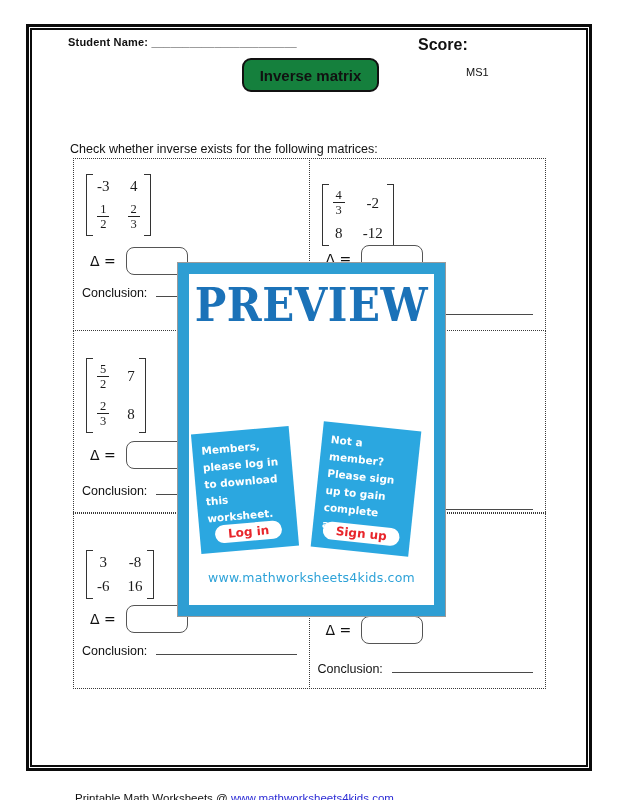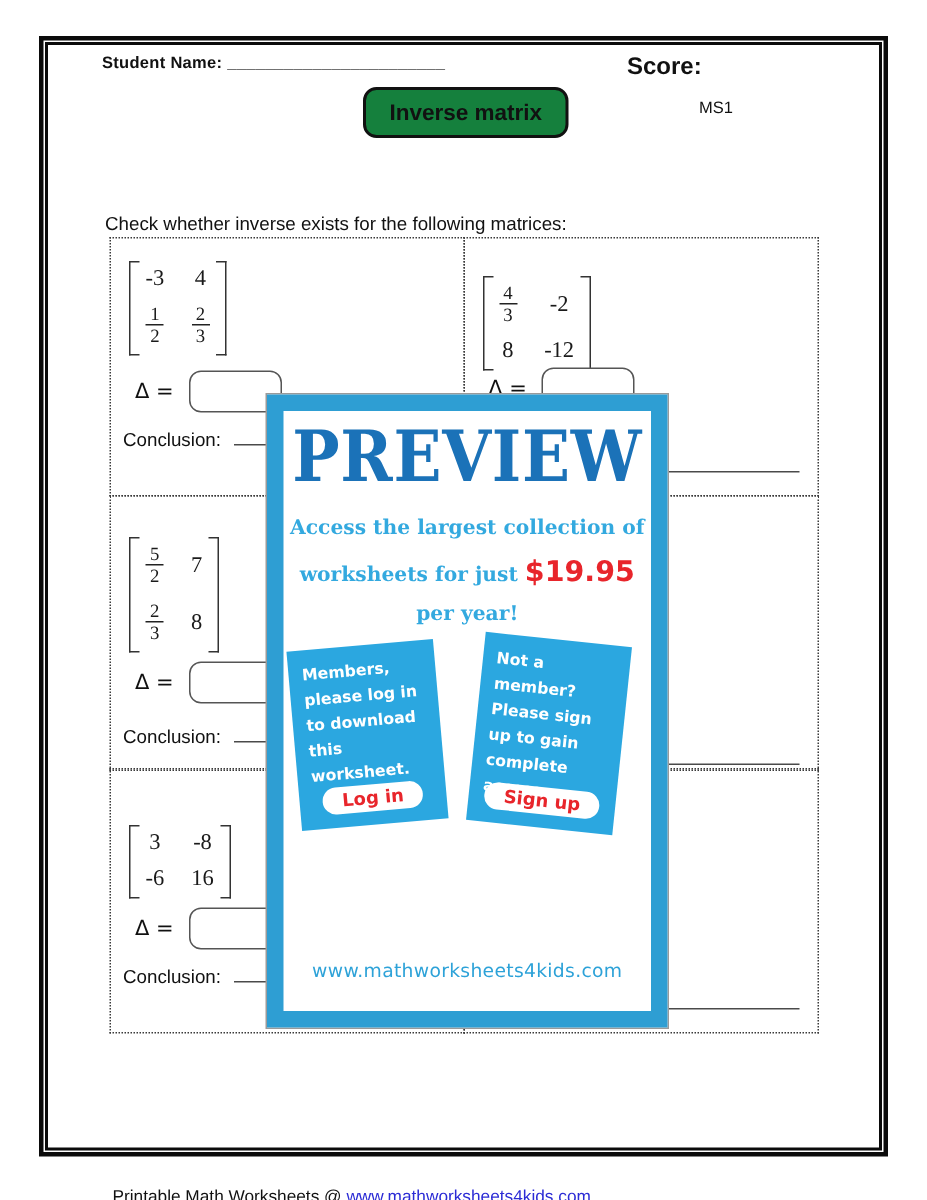--- a/index.html
+++ b/index.html
@@ -41,21 +41,21 @@
   .delta-label{font-family:"DejaVu Sans",sans-serif;font-size:14px;color:#111;}
   .delta-box{width:60px;height:26px;border:1.6px solid #555;border-radius:8px;background:#fff;display:inline-block;}
   .c1 .delta-row{top:88px;} .c2 .delta-row{top:86px;} .c3 .delta-row{top:110px;}
   .c4 .delta-row{top:104px;} .c5 .delta-row{top:92px;} .c6 .delta-row{top:103px;}
   
   .concl-row{position:absolute;left:8px;right:2px;display:flex;align-items:baseline;font-size:12.5px;}
   .concl-line{flex:1;border-bottom:1.6px solid #4a4a4a;height:13px;margin:0 10px 0 9px;}
   .c1 .concl-row{top:124px;} .c2 .concl-row{top:142px;} .c3 .concl-row{top:150px;}
   .c4 .concl-row{top:165px;} .c5 .concl-row{top:128px;} .c6 .concl-row{top:146px;}
   
-  .preview{position:absolute;left:178px;top:263px;width:267px;height:422px;box-sizing:border-box;background:#fff;
+  .preview{position:absolute;left:178px;top:263px;width:267px;height:353px;box-sizing:border-box;background:#fff;
     border:11px solid var(--c-preview_border,#2e9ed3);box-shadow:0 0 0 1px #9a9a9a;z-index:10;text-align:center;}
   .pv-title{margin-top:6px;font-family:"DejaVu Serif",serif;font-weight:bold;font-size:42px;
     color:var(--c-preview_title,#1b72b8);transform:scaleY(1.12);letter-spacing:0.5px;}
   .pv-tagline{margin-top:12px;font-family:"DejaVu Serif",serif;font-weight:bold;font-size:13.5px;line-height:1.75;
     color:var(--c-tagline_blue,#33a9df);}
   .price{font-family:"DejaVu Sans",sans-serif;font-weight:bold;font-size:19px;color:var(--c-price_red,#e8252b);}
   .card{position:absolute;width:98px;height:120px;background:var(--c-card_blue,#2ba7e0);color:#fff;
     font-family:"DejaVu Sans",sans-serif;font-weight:bold;font-size:10.5px;text-align:left;
     padding:9px 7px 8px 9px;box-sizing:border-box;}
   .card-left{left:7px;top:156px;transform:rotate(-5deg);}
@@ -182,24 +182,20 @@
       <div class="concl-row">
         <span>Conclusion:</span>
         <span class="concl-line"></span>
       </div>
     </div>
 
   </div>
 
   <div class="preview">
     <div class="pv-title">PREVIEW</div>
-    <div class="pv-tagline">
-      <span>Access the largest collection of</span><br>
-      <span>worksheets for just </span><span class="price">$19.95</span><span> per year!</span>
-    </div>
     <div class="card card-left">
       <div class="card-text">Members, please log in to download this worksheet.</div>
       <div class="pill">Log in</div>
     </div>
     <div class="card card-right">
       <div class="card-text">Not a member? Please sign up to gain complete access.</div>
       <div class="pill">Sign up</div>
     </div>
     <div class="pv-url">www.mathworksheets4kids.com</div>
   </div>

